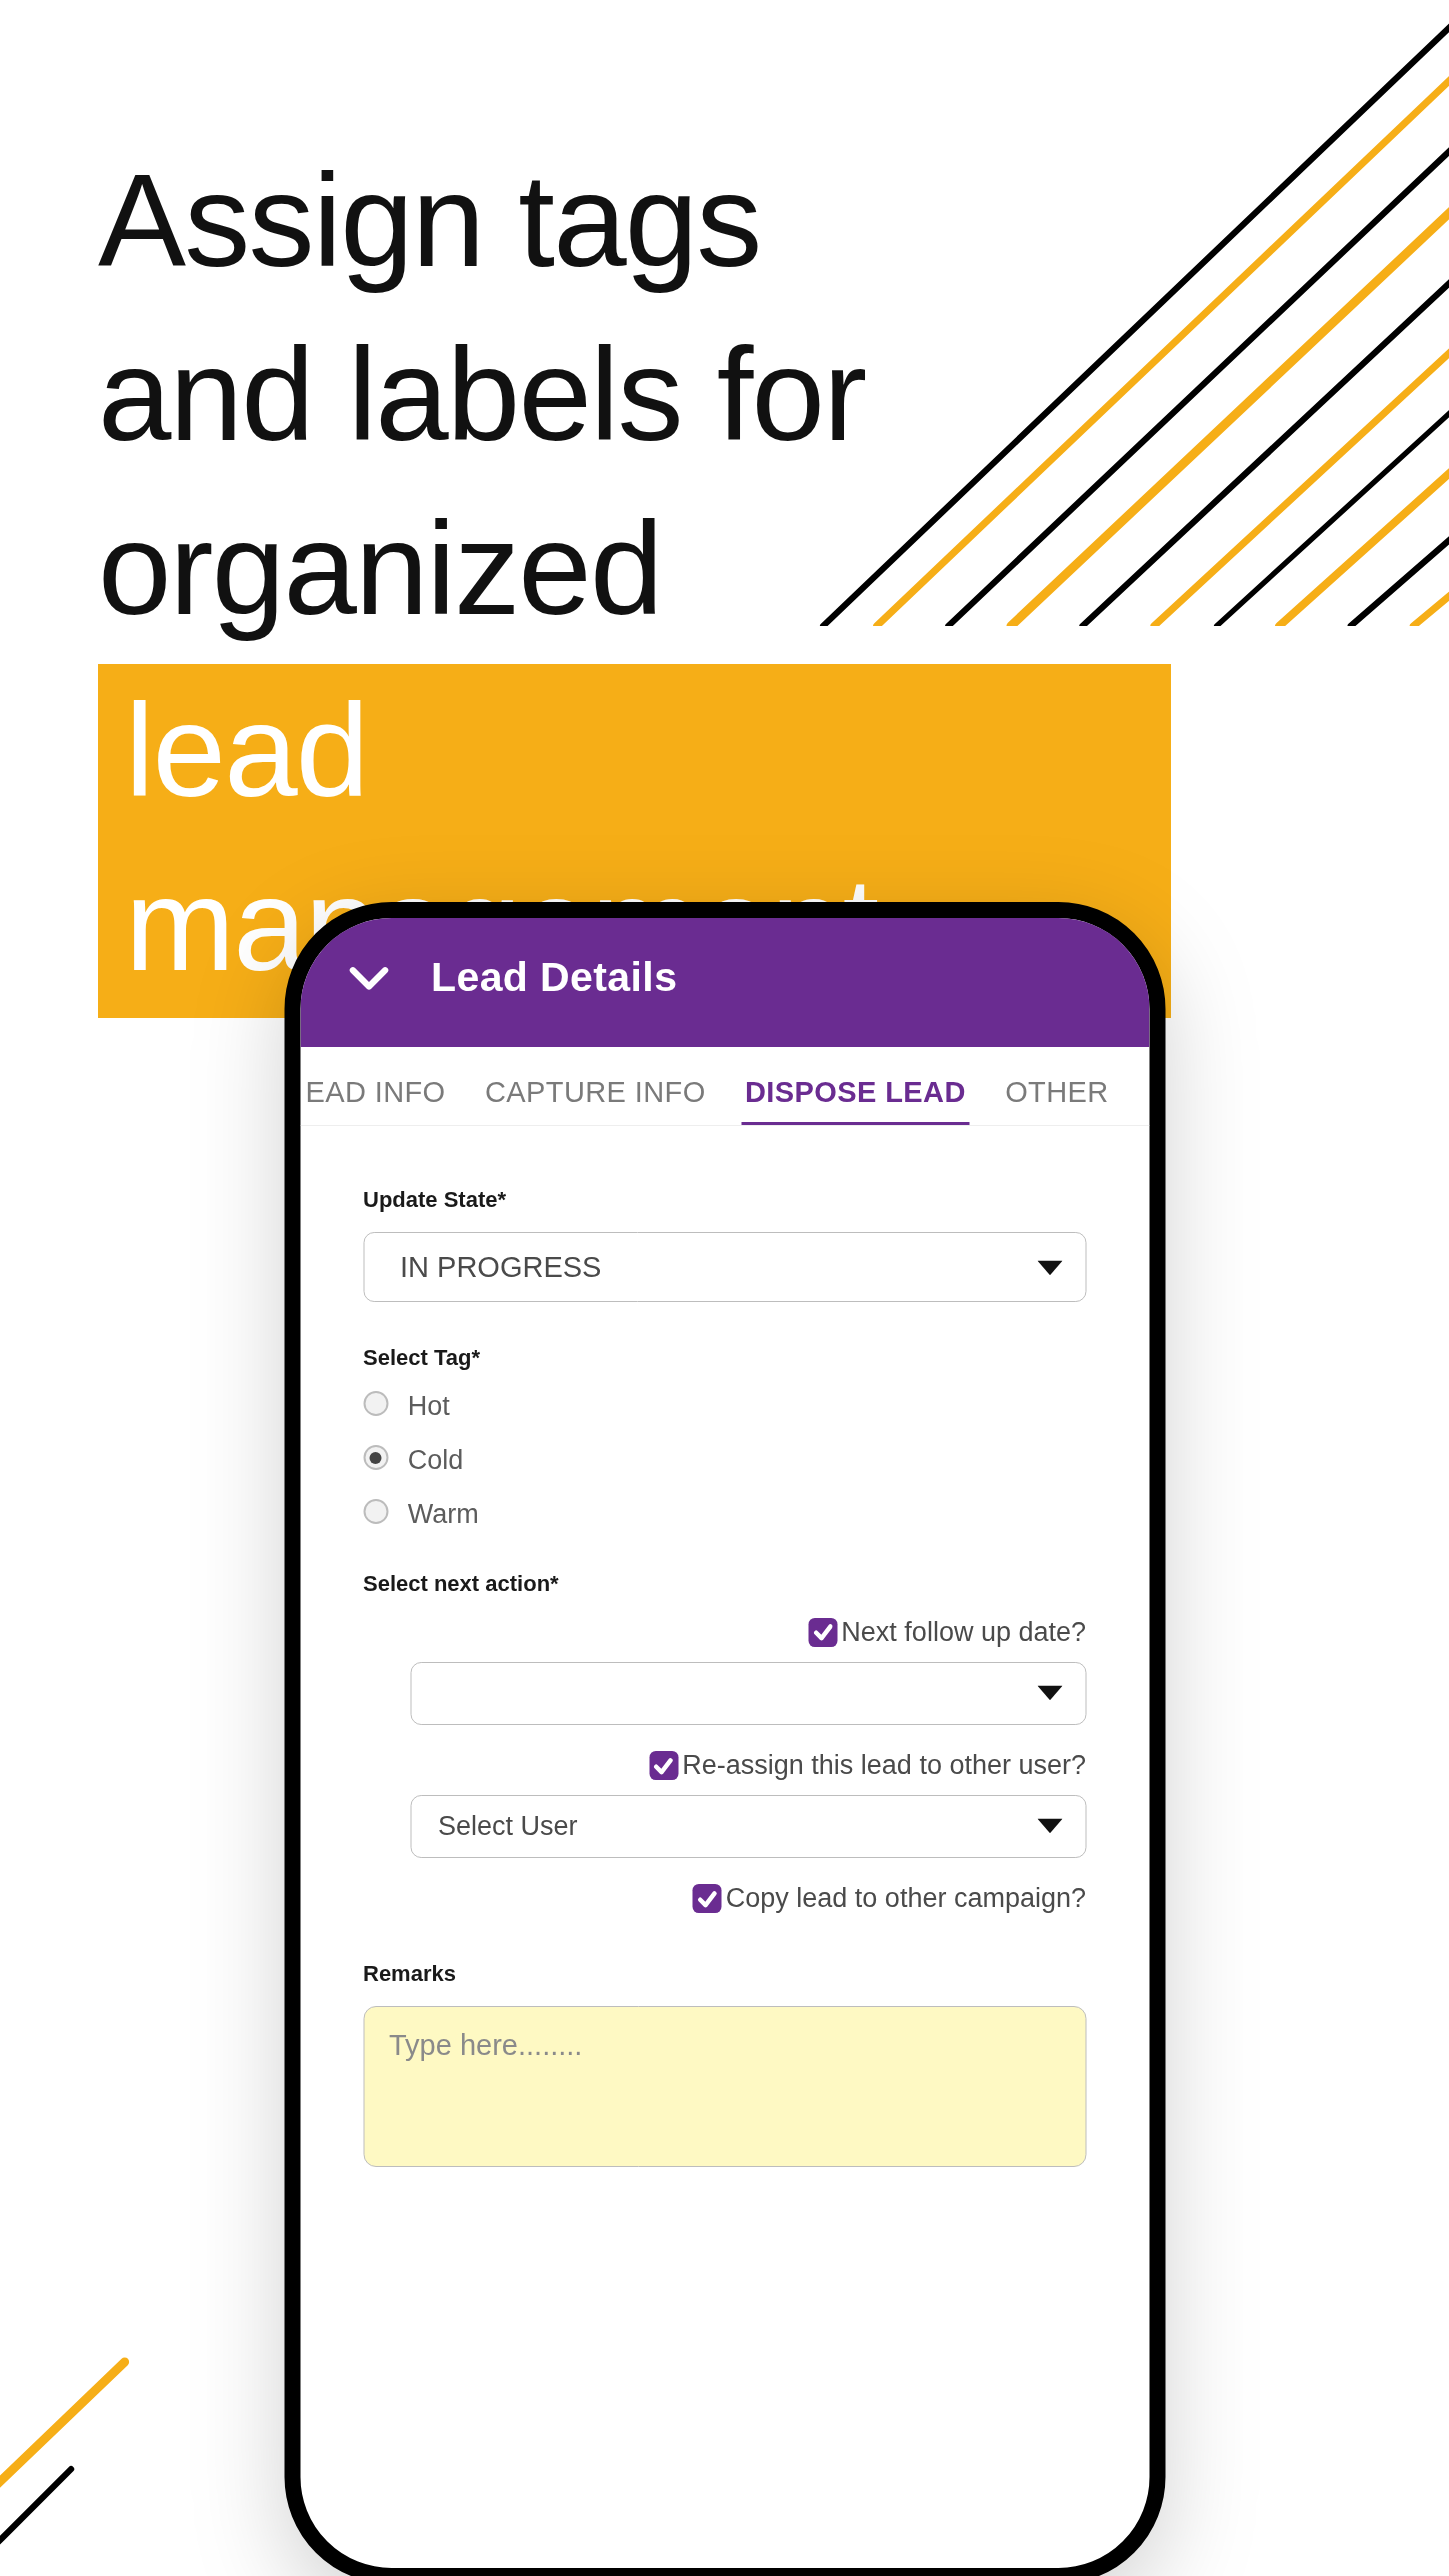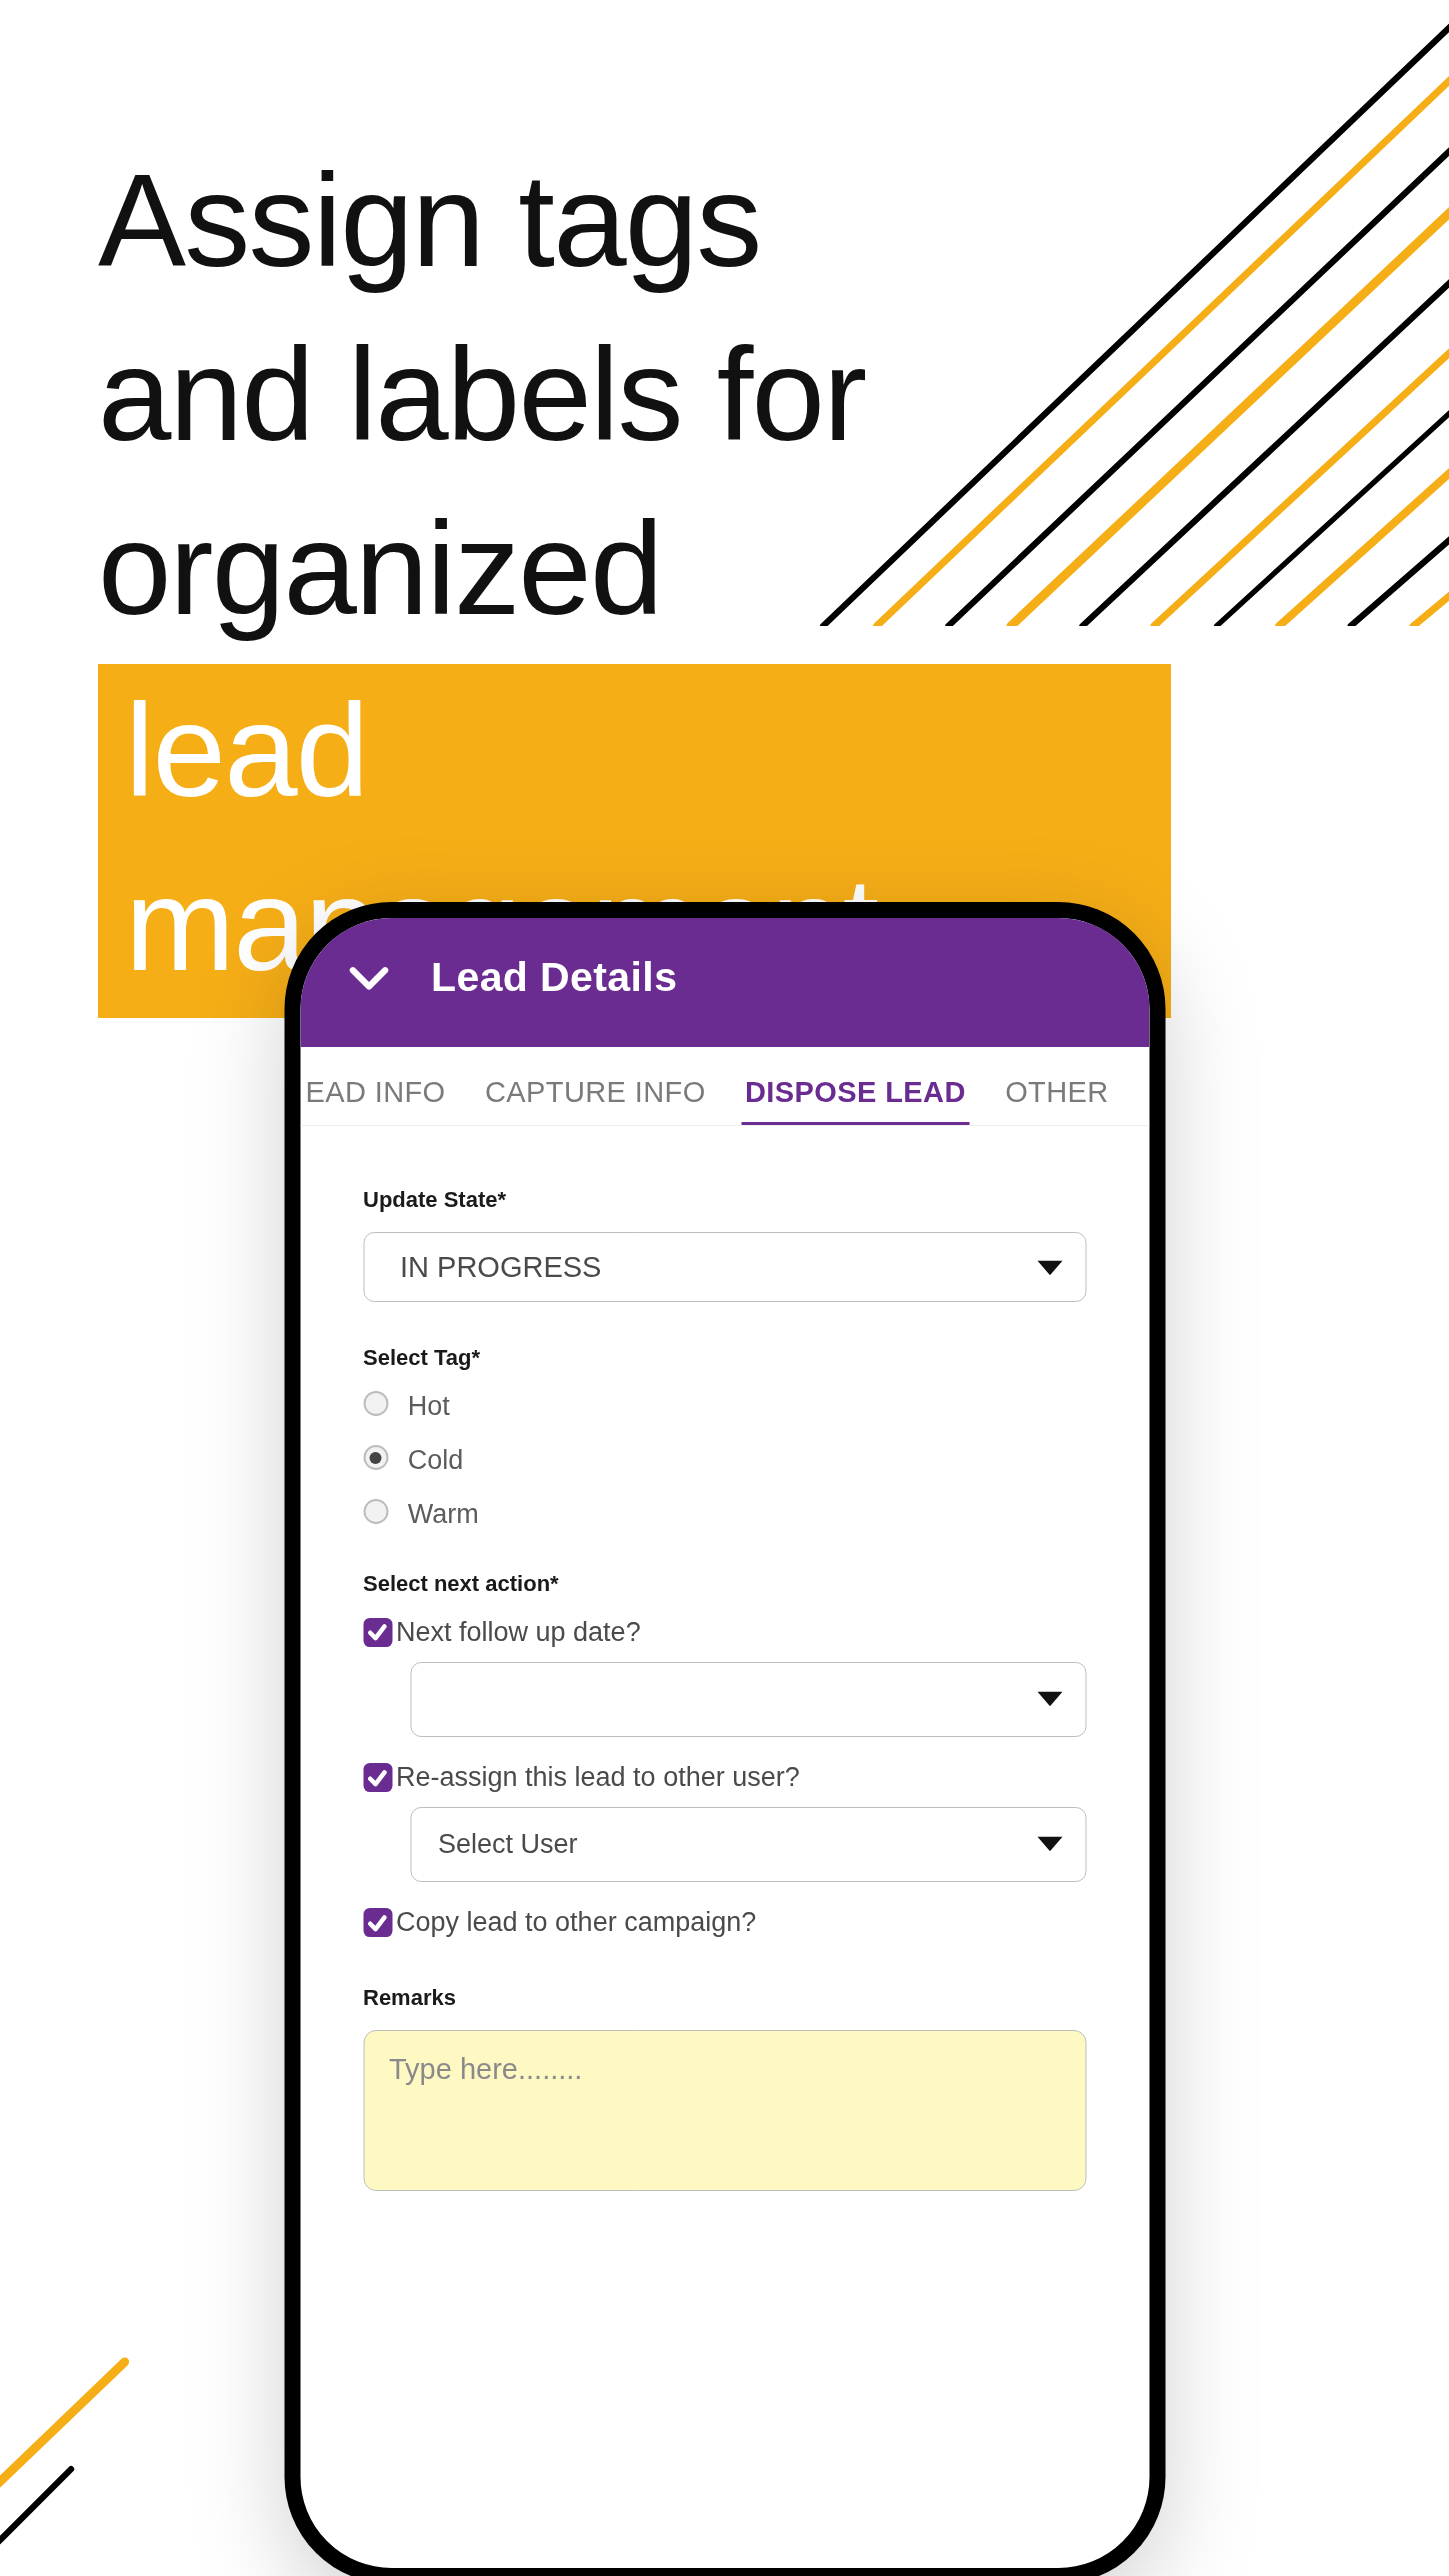--- a/index.html
+++ b/index.html
@@ -134,21 +134,21 @@
     height: 70px;
     display:flex;
     align-items:center;
     justify-content: space-between;
     padding: 0 23px 0 36px;
     font-size: 29px;
     color: #4a4a4a;
     margin-bottom: 43px;
     background:#fff;
   }
-  .dropdown.small { height: 75px; font-size: 27px; margin-bottom: 25px; padding-left: 27px;}
+  .dropdown.small { height: 63px; font-size: 27px; margin-bottom: 25px; padding-left: 27px;}
   .dropdown .caret svg { width: 25px; height: 18px; fill:#111; }
 
   
   .radio-group { margin-bottom: 41px; }
   .radio-row {
     display:flex; align-items:flex-start; gap: 19.7px;
     margin-bottom: 23px;
     font-size: 27px;
     color:#5c5c5c;
   }
@@ -162,20 +162,21 @@
   .radio.checked::after{
     content:"";
     position:absolute; inset:4.5px;
     background:#444; border-radius:50%;
   }
 
   
   .check-row {
     display:flex; align-items:center; gap: 4px;
     margin-bottom: 14.3px;
+    justify-content: flex-end;
   }
   .check {
     width: 29px; height:29px; border-radius:6.3px;
     background:#6a2c91;
     display:flex; align-items:center; justify-content:center;
   }
   .check svg { width: 19.7px; height:19.7px; stroke:#fff; stroke-width:5; fill:none; stroke-linecap:round; stroke-linejoin:round;}
   .indent { margin-left: 47px; }
 
   

